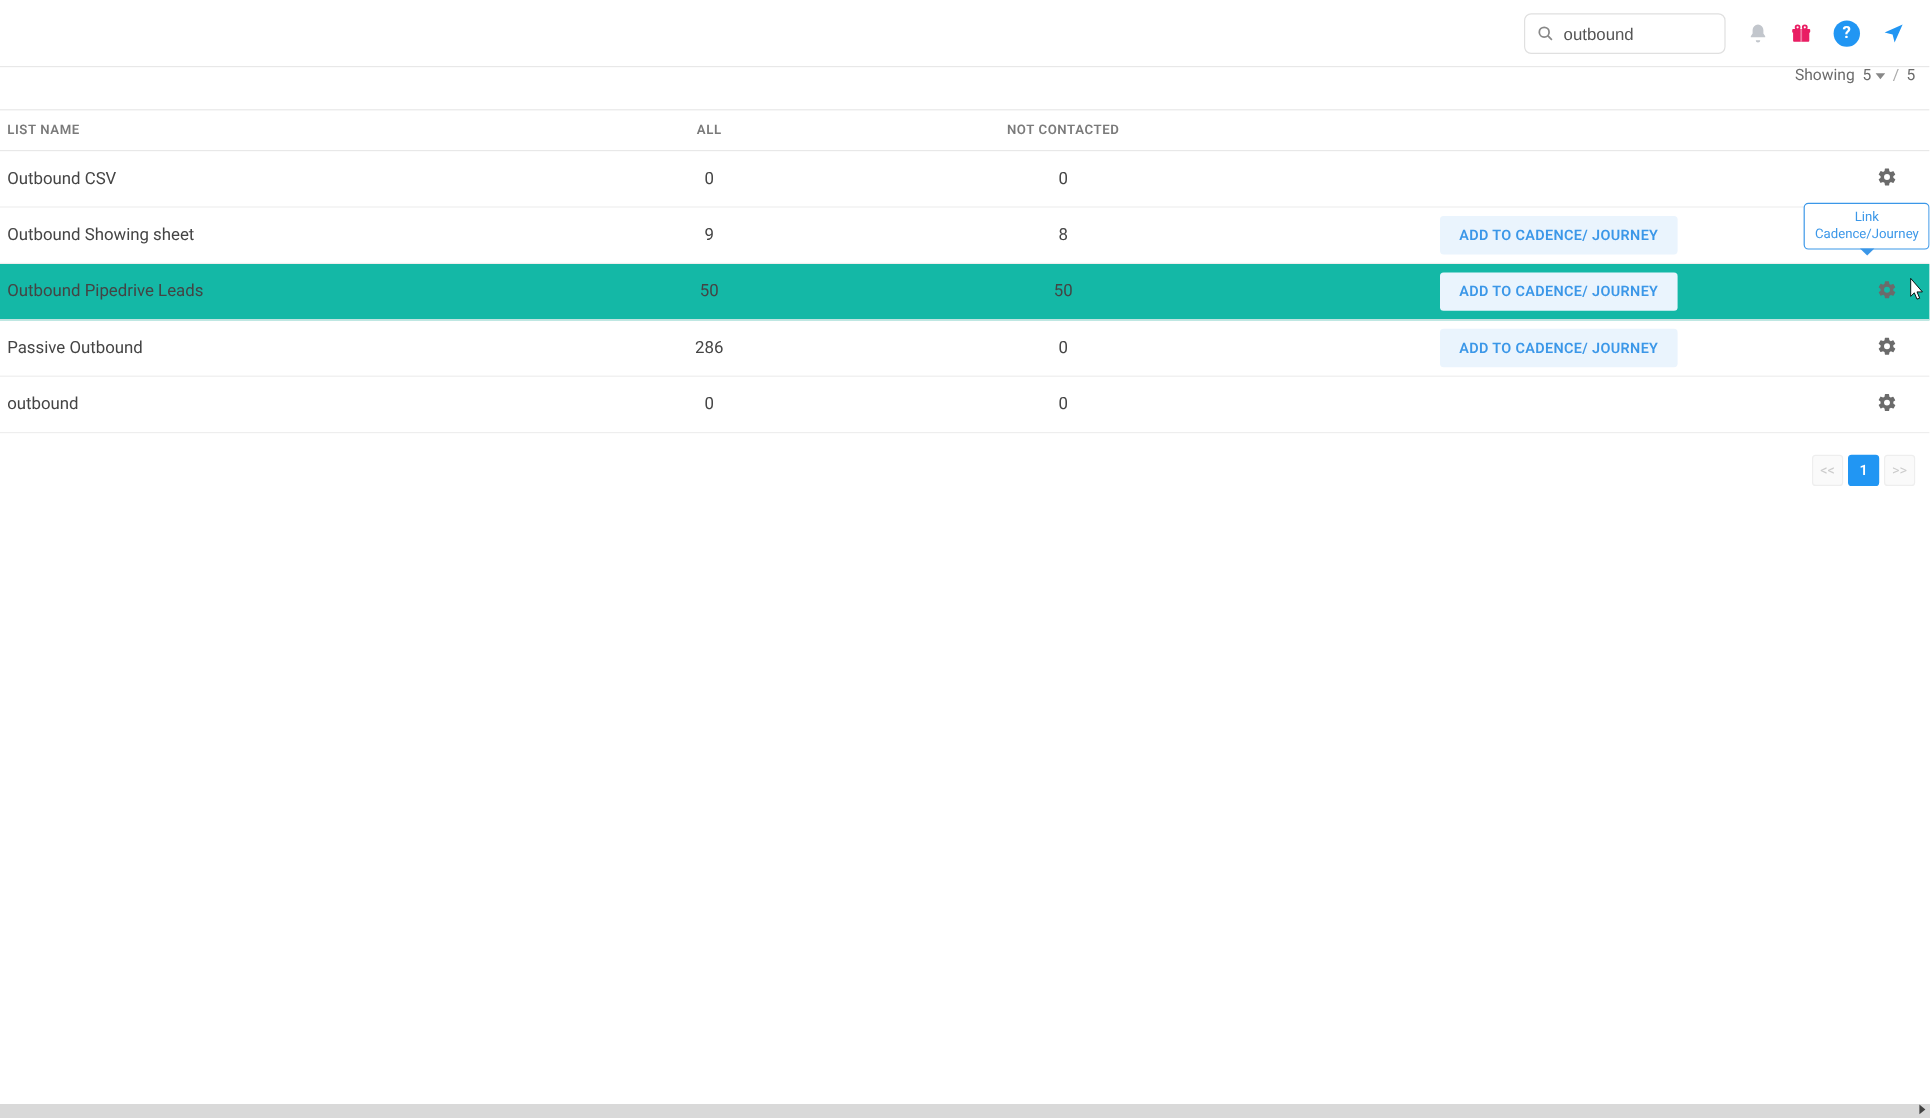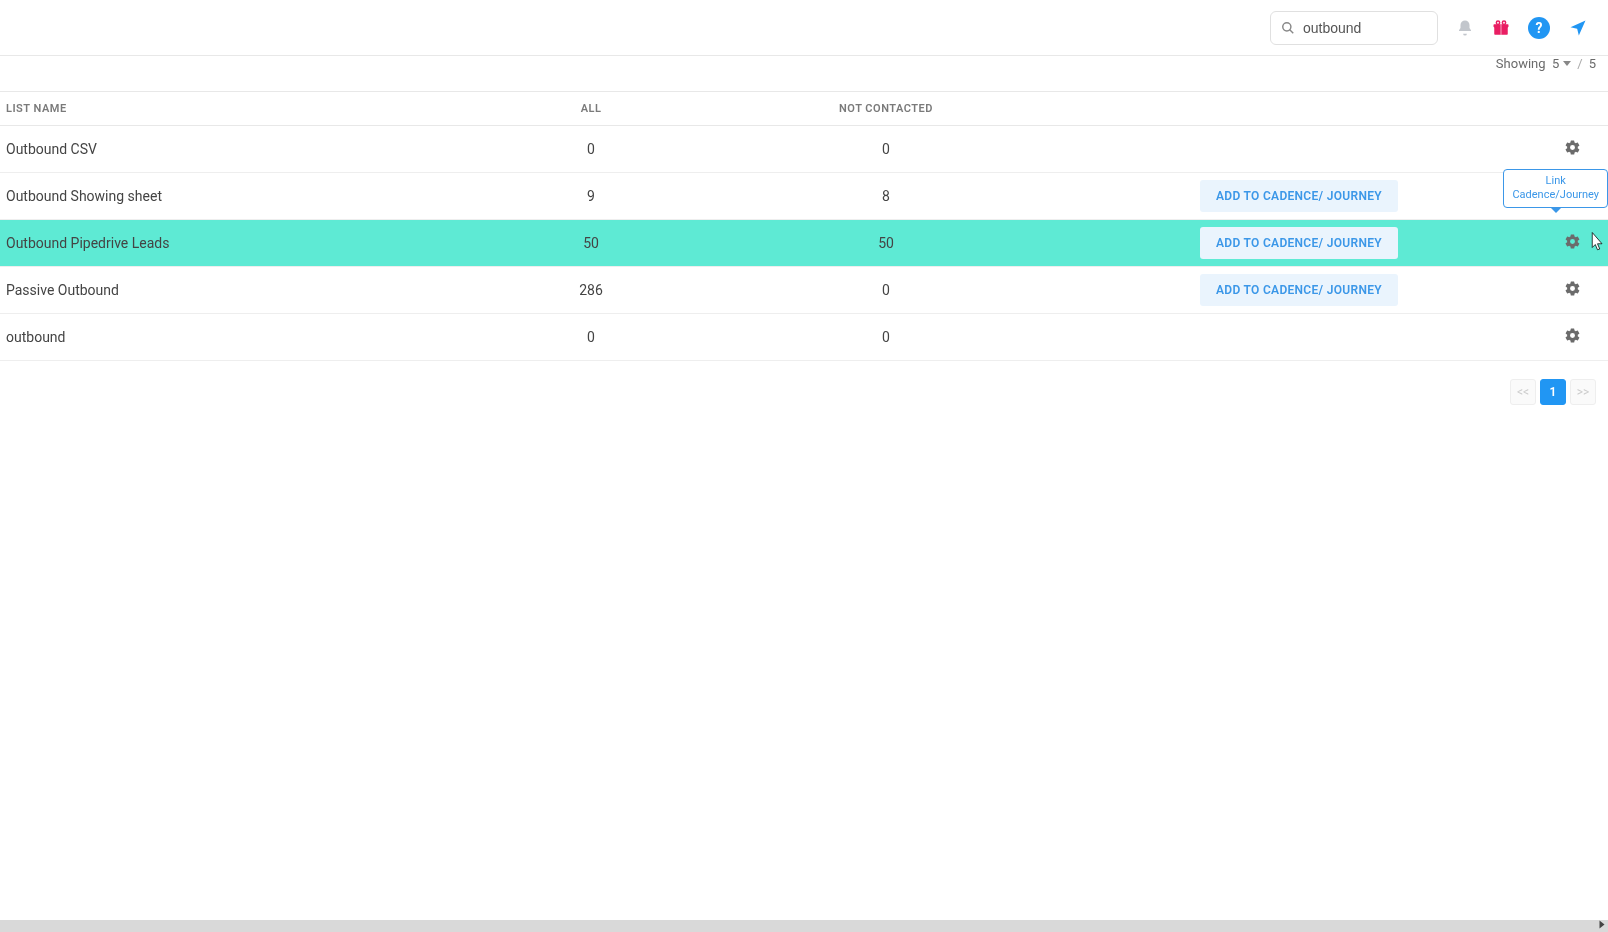--- a/index.html
+++ b/index.html
@@ -99,21 +99,21 @@
 
     .trow {
       display: grid;
       grid-template-columns: 460px 250px 340px 1fr 60px;
       border-bottom: 1px solid #eeeeee;
       padding: 0 6px;
       height: 47px;
       align-items: center;
       position: relative;
     }
-    .trow.hovered { background: #5eead4; }
+    .trow.hovered { background: #14b8a6; }
     .cell-name { color: #444; font-size: 14px; }
     .cell-num { text-align: center; color: #444; font-size: 14px; }
     .cell-action { text-align: center; }
     .add-btn {
       display: inline-block;
       background: #eaf4fd;
       color: #3b97e8;
       font-size: 12px;
       font-weight: 600;
       letter-spacing: 0.3px;

